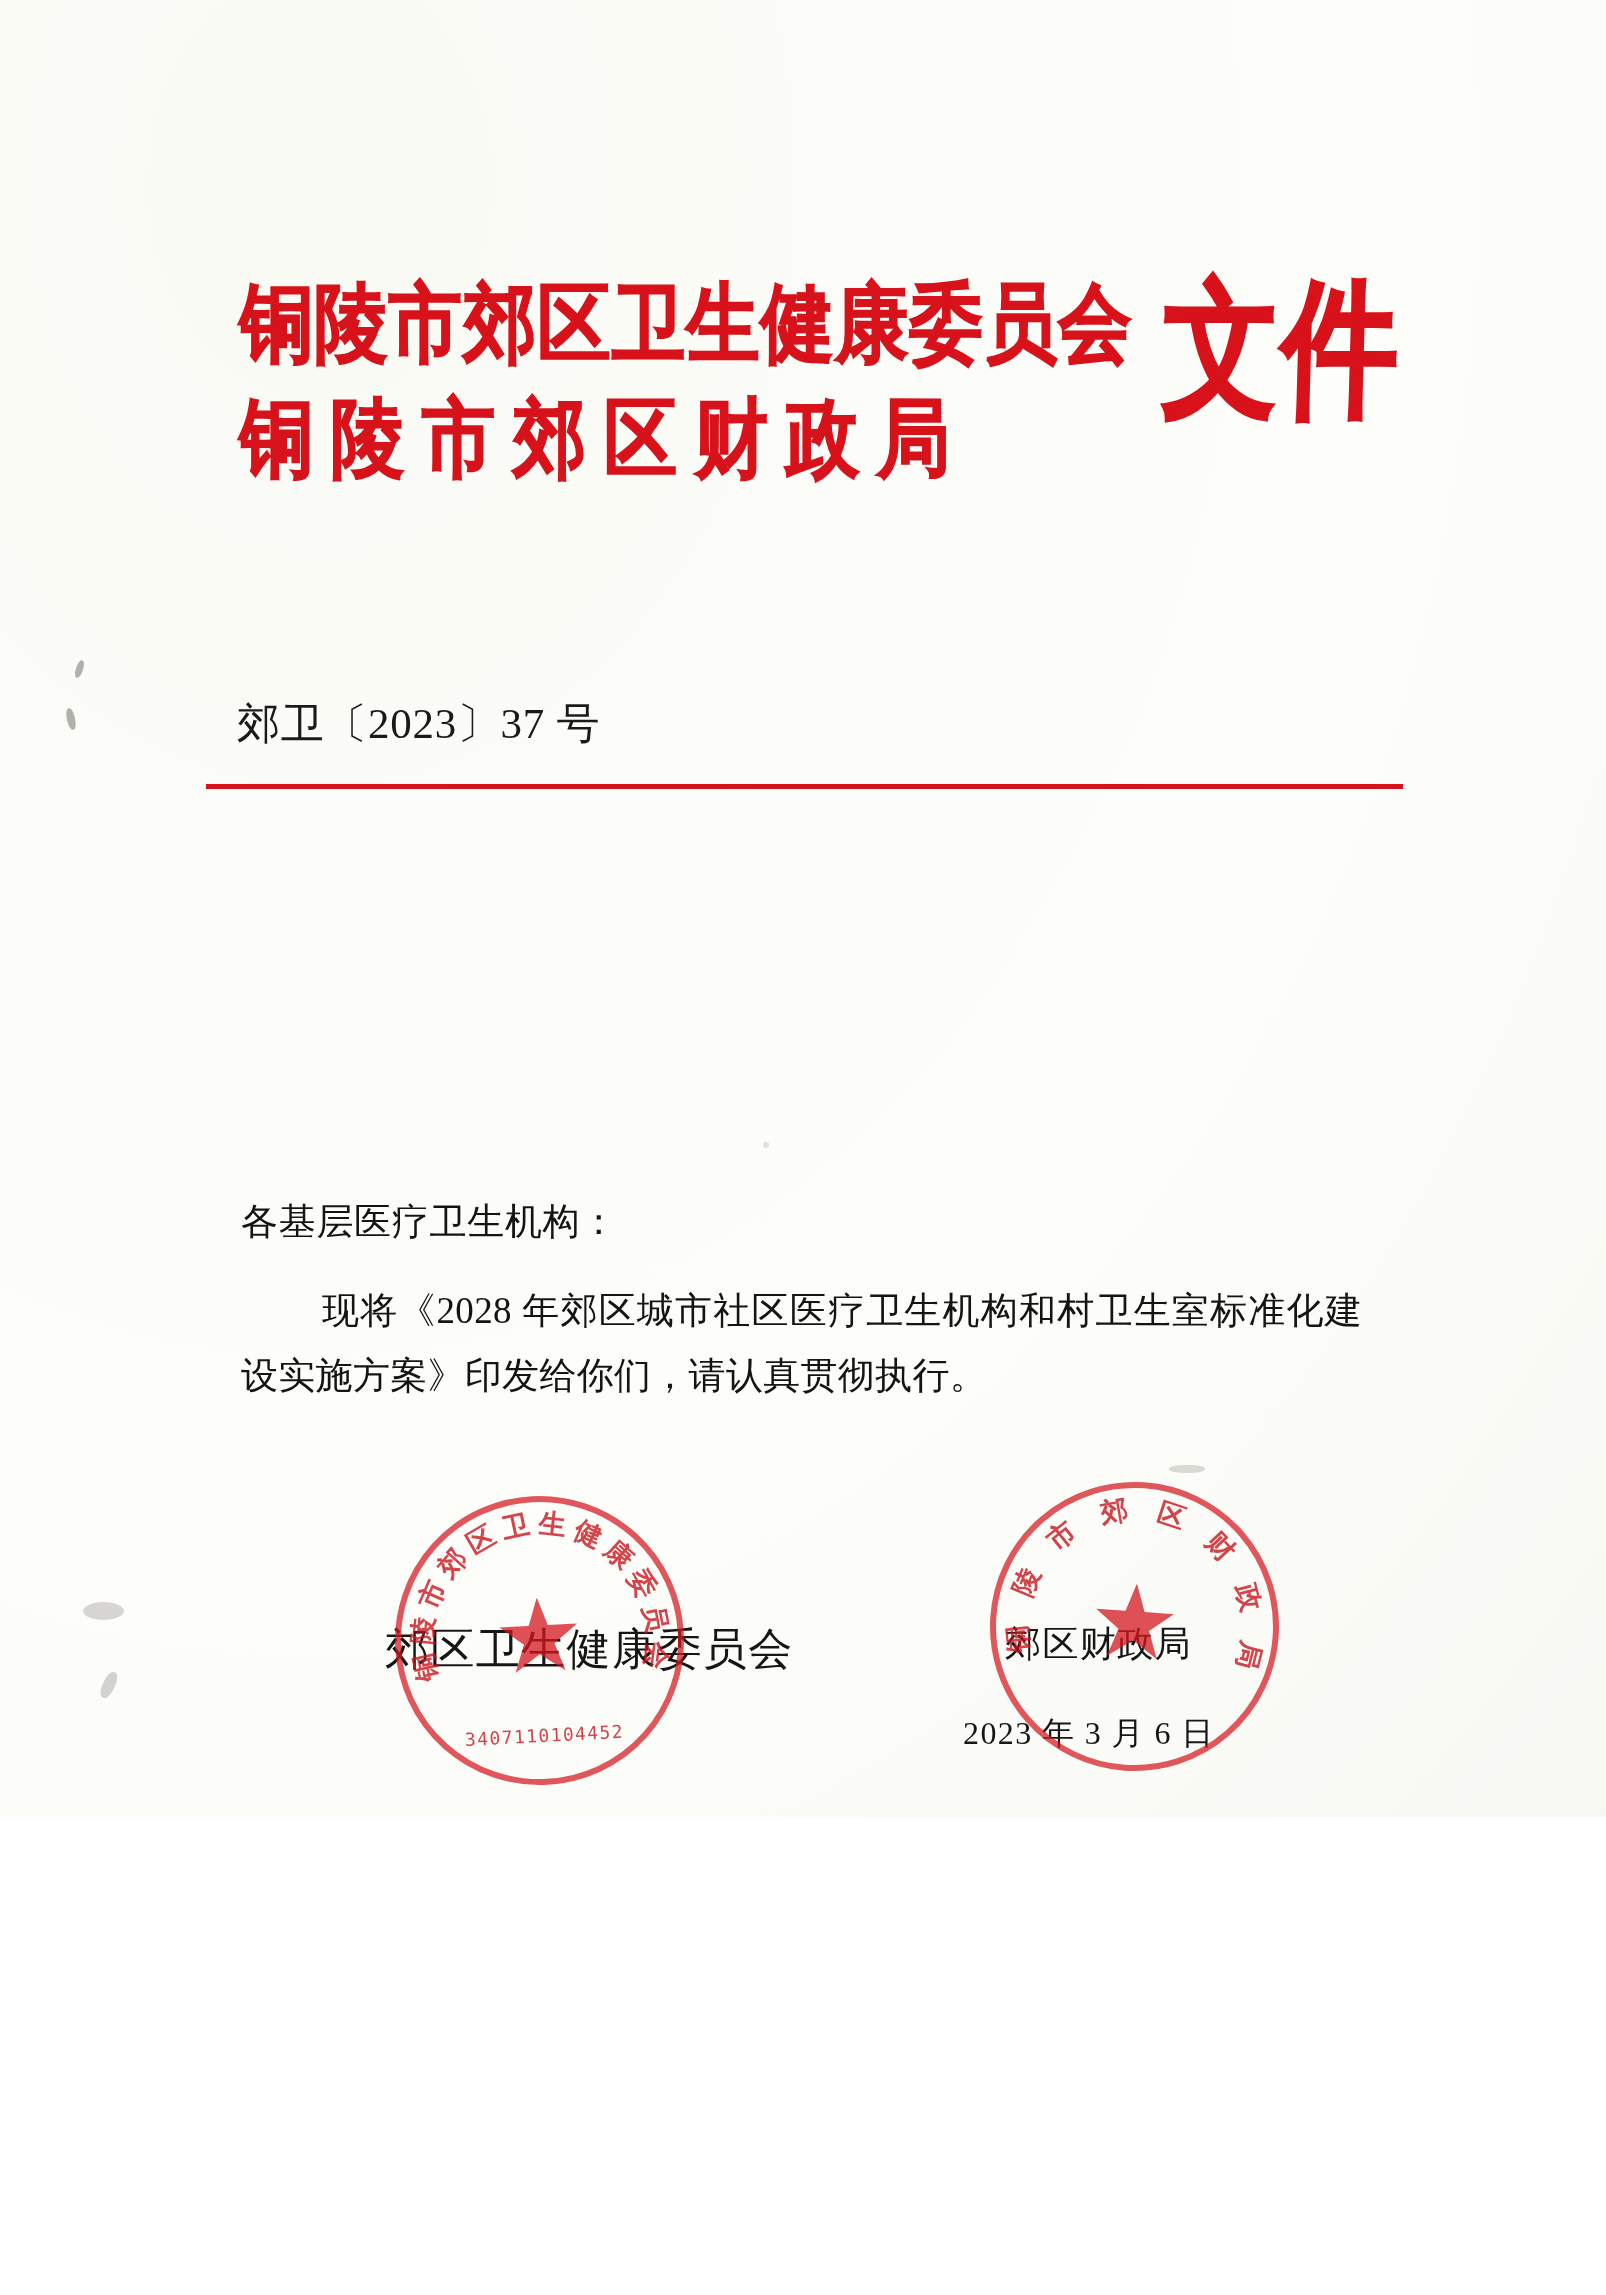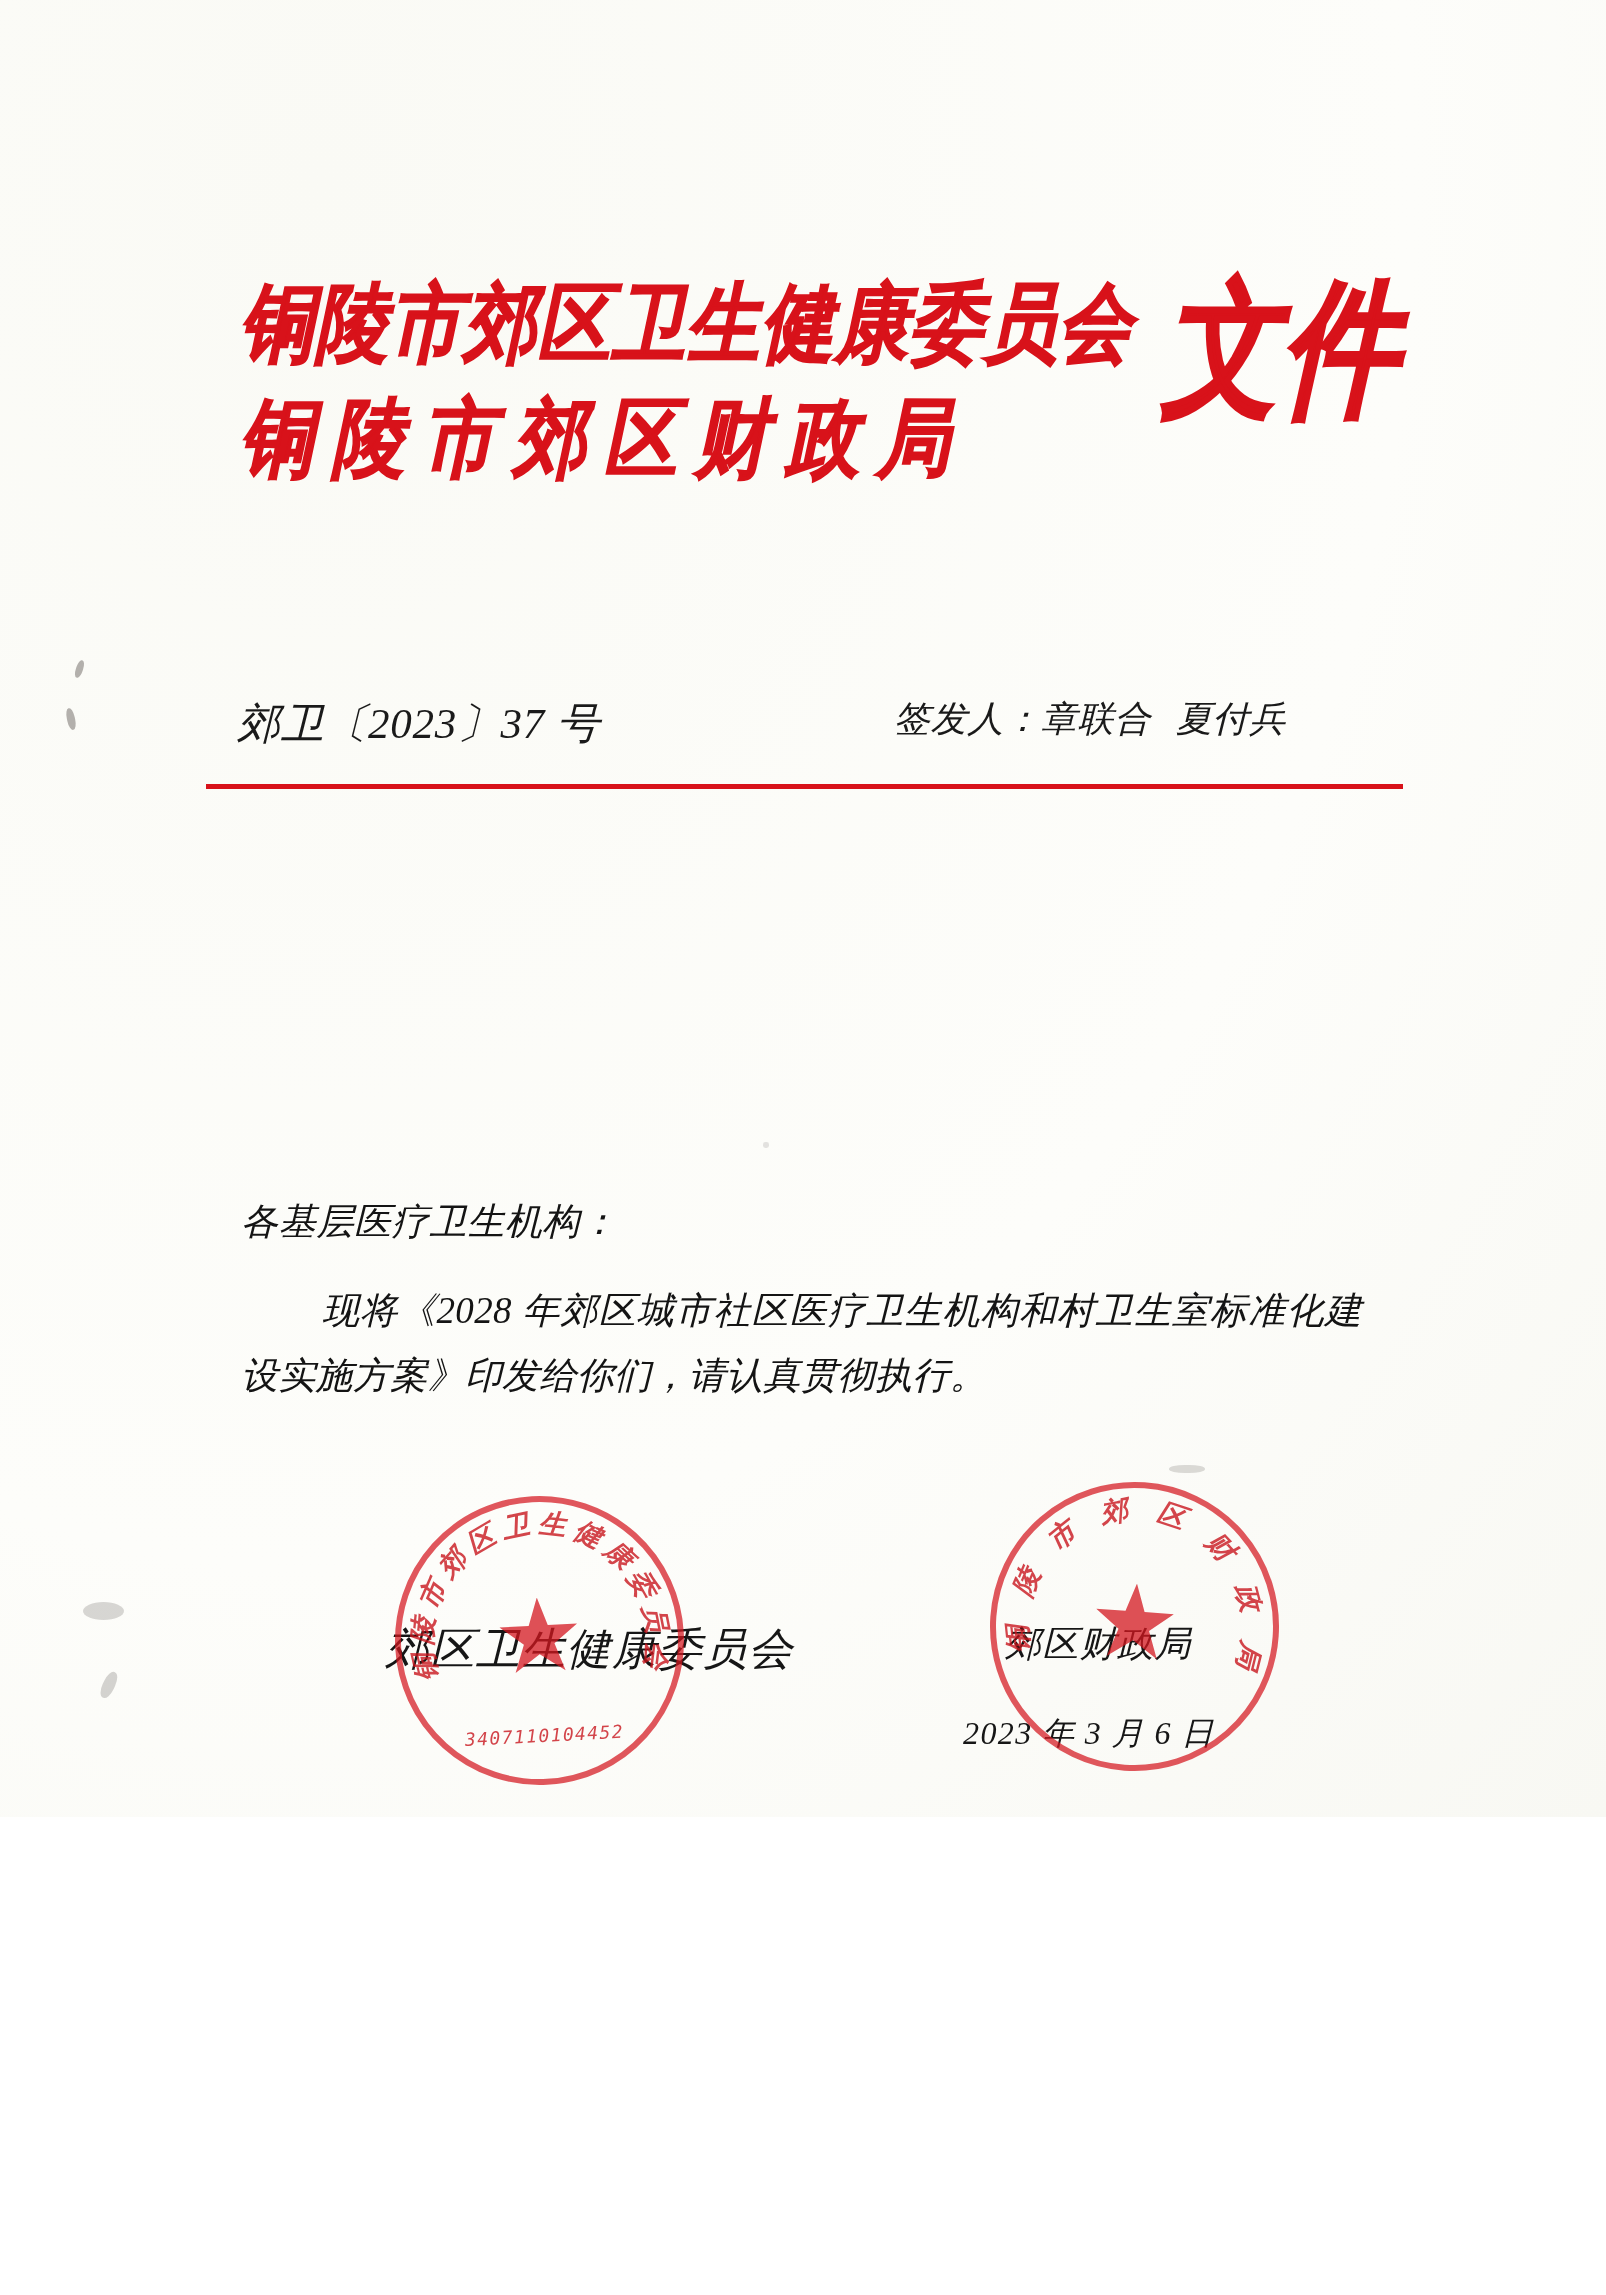--- a/index.html
+++ b/index.html
@@ -9,21 +9,20 @@
   }
   body {
     font-family: "Liberation Serif", "DejaVu Serif", serif;
   }
   .page {
     position: relative;
     width: 1606px;
     height: 1817px;
     background: #fdba74;
     overflow: hidden;
-    font-style: italic;
   }
 
   
   .paper-tint {
     position: absolute;
     inset: 0;
     background:
       radial-gradient(ellipse at 20% 10%, rgba(250,250,245,1) 0%, rgba(253,253,250,1) 60%, rgba(248,248,243,1) 100%);
     pointer-events: none;
   }
@@ -267,23 +266,20 @@
   <div class="paper-tint"></div>
 
   <div class="masthead">
     <div class="mast-line mast-line-1">铜陵市郊区卫生健康委员会</div>
     <div class="mast-line mast-line-2">铜陵市郊区财政局</div>
     <div class="mast-wenjian">文件</div>
   </div>
 
   <div class="docnum-row">
     <div class="docnum">郊卫〔2023〕37 号</div>
-    <div class="signer">
-      <span>签发人：</span><span>章联合</span><span class="name-gap"></span><span>夏付兵</span>
-    </div>
   </div>
 
   <div class="red-rule"></div>
 
 
   <div class="salutation">各基层医疗卫生机构：</div>
   <div class="body-para"><span class="indent"></span><span>现将《2028 年郊区城市社区医疗卫生机构和村卫生室标准化建设实施方案》印发给你们，请认真贯彻执行。</span></div>
 
   <div class="sig-left">郊区卫生健康委员会</div>
   <div class="sig-right">郊区财政局</div>

